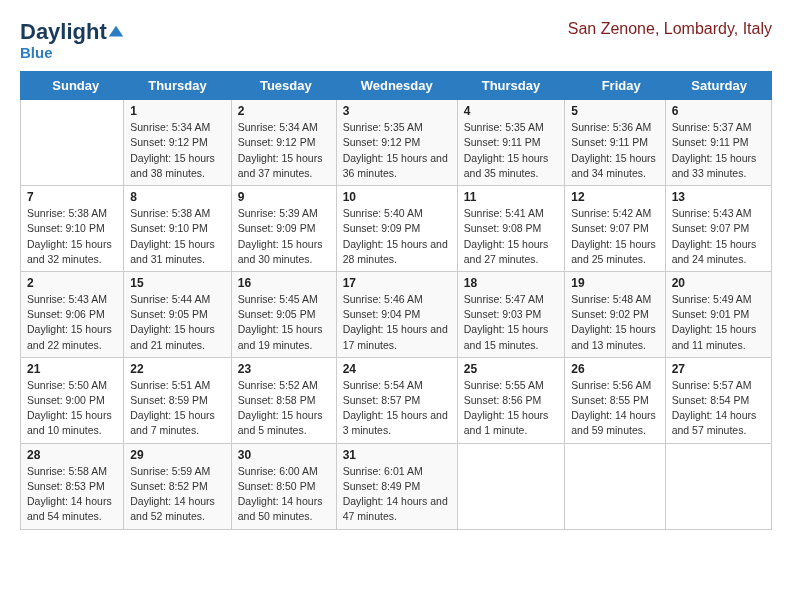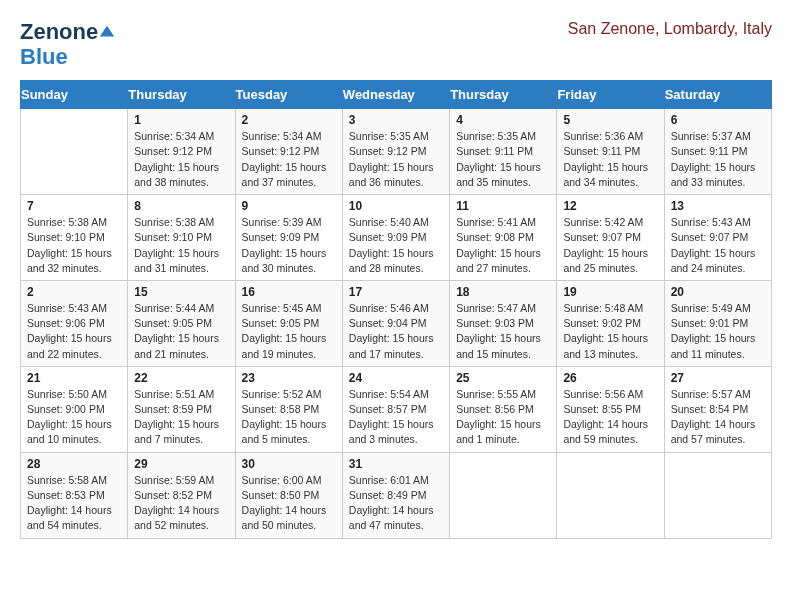--- a/index.html
+++ b/index.html
@@ -49,22 +49,22 @@
     table {
       width: 100%;
       border-collapse: collapse;
       font-size: 11px;
     }
     thead tr th {
       background-color: #2b7cc1;
       color: #fff;
       font-size: 13px;
       font-weight: bold;
-      padding: 6px 0;
-      text-align: left;
+      padding: 6px 24px;
+      text-align: right;
       border: 1px solid #2b7cc1;
     }
     tbody tr td {
       border: 1px solid #ccc;
       vertical-align: top;
       padding: 4px 6px;
       width: 14.28%;
       min-height: 80px;
       background: #fff;
     }
@@ -86,25 +86,25 @@
     .empty {
       background: #fff !important;
     }
   </style>
 </head>
 <body>
 
 <div class="header">
   <div class="logo">
     <div class="logo-text">
-      <span style="color:#1a3a5c;">Zenone</span><svg class="logo-icon" viewBox="0 0 20 20">
+      <span style="color:#1a3a5c;">Daylight</span><svg class="logo-icon" viewBox="0 0 20 20">
           <polygon points="10,2 18,14 2,14" fill="#2b7cc1"></polygon>
         </svg>
     </div>
-    <div style="font-size:22px;font-weight:bold;color:#2b7cc1;">Blue</div>
+    <div style="font-size:15px;font-weight:bold;color:#2b7cc1;">Blue</div>
   </div>
   <div class="title-block">
     <div class="location">San Zenone, Lombardy, Italy</div>
   </div>
 </div>
 
 <table>
   <thead>
     <tr id="header-row">
         <th>Sunday</th>

